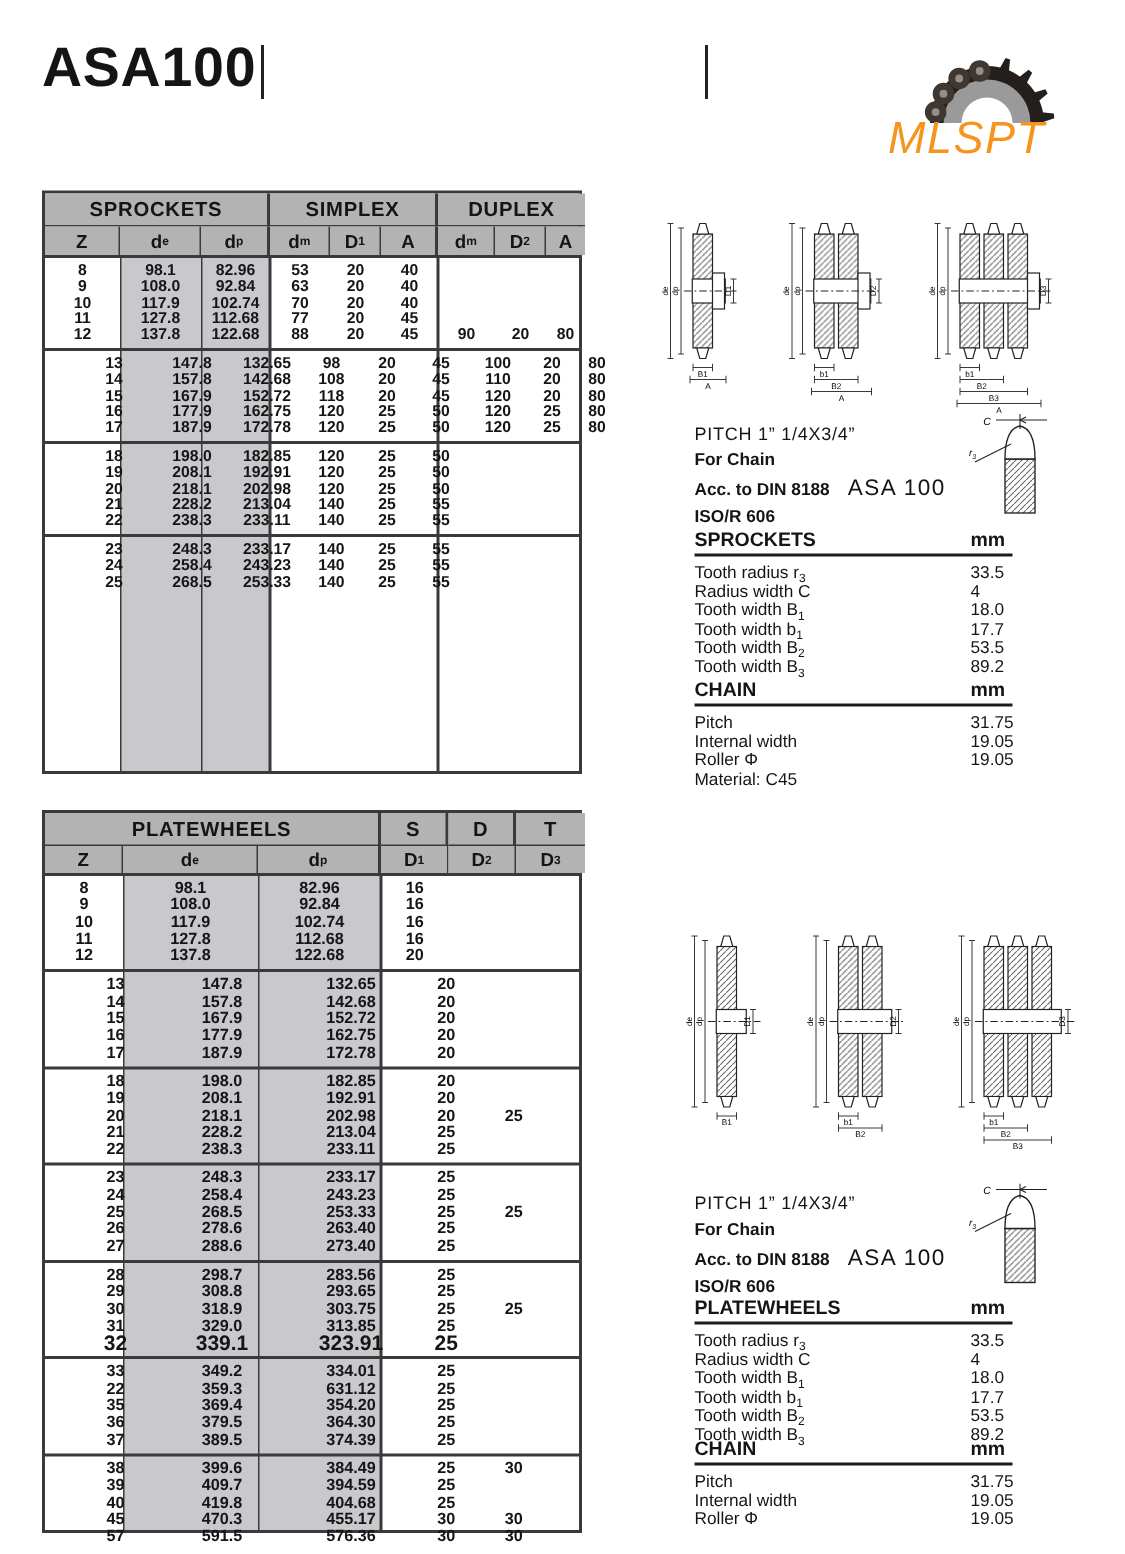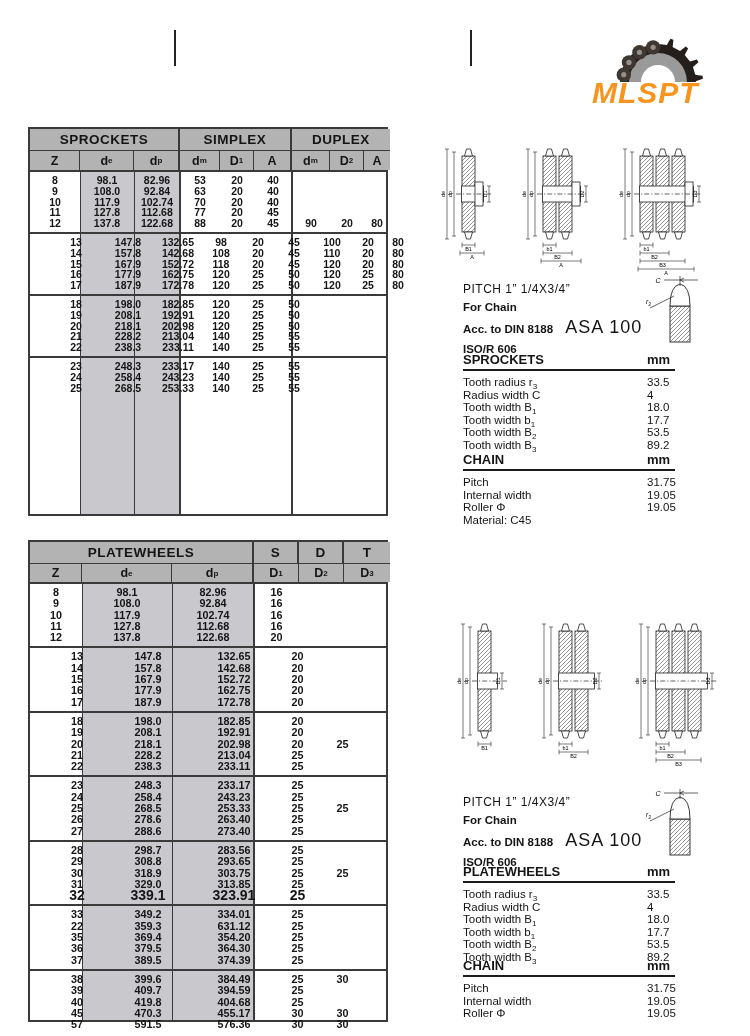--- a/index.html
+++ b/index.html
@@ -2,21 +2,21 @@
 <html style="--hdrgray: #b3b3b3; --shade: #c8c8cd; --bd: #3a3a3a; --logo-orange: #F7941D;"><head>
 <meta charset="utf-8">
 <style>
   html,body{margin:0;padding:0;background:#fff;}
   .page{position:relative;width:750px;height:1036px;background:#fff;overflow:hidden;
         font-family:"Liberation Sans",sans-serif;color:#151515;}
   .abs{position:absolute;}
   .hdr-title{left:28px;top:24px;font-size:37px;font-weight:bold;letter-spacing:.5px;}
   .hdr-sub{left:184px;top:40px;font-size:19px;font-weight:bold;letter-spacing:.2px;}
   .vbar{width:2px;background:#222;}
-  .logo-text{position:absolute;left:6px;top:56px;font-size:30px;font-weight:bold;font-style:italic;
+  .logo-text{position:absolute;left:6px;top:56px;font-size:30px;font-weight:normal;font-style:italic;
              color:var(--logo-orange,#F7941D);letter-spacing:1px;}
   
   .btable{position:absolute;border:2px solid var(--bd,#3a3a3a);background:#fff;box-sizing:border-box;}
   .h1row,.h2row{position:absolute;left:0;right:0;display:grid;}
   .hc{background:var(--hdrgray,#b3b3b3);display:flex;align-items:center;justify-content:center;
       font-weight:bold;box-sizing:border-box;border-right:1px solid var(--bd,#3a3a3a);}
   .hc:last-child{border-right:none;}
   .hc.thick{border-right:2px solid var(--bd,#3a3a3a);}
   .h1row .hc{font-size:13.5px;letter-spacing:.5px;border-bottom:1px solid var(--bd,#3a3a3a);}
   .h2row .hc{font-size:12.5px;}
@@ -29,35 +29,36 @@
   .tgroup.sep{border-top:2px solid var(--bd,#3a3a3a);padding-left:21px;}
   .trow{display:grid;}
   .tcell{text-align:center;font-weight:bold;white-space:nowrap;}
   sub{font-size:8px;}
   
   .pitch{position:absolute;width:230px;}
   .pitch-title{font-size:12px;font-weight:normal;letter-spacing:.5px;}
   .pitch-line{font-size:11.5px;font-weight:bold;margin-top:5px;}
   .pitch-acc{display:flex;align-items:baseline;gap:12px;margin-top:4px;}
   .pitch-acc .acc{font-size:11.5px;font-weight:bold;}
-  .pitch-acc .asa{font-size:18px;letter-spacing:1px;text-align:center;}
+  .pitch-acc .asa{font-size:15px;letter-spacing:1px;text-align:center;}
   .spec{position:absolute;width:212px;}
   .stitle{position:relative;font-size:13px;font-weight:bold;height:15px;}
   .stitle .sunit{position:absolute;left:184px;}
   .sline{height:2px;background:#1c1c1c;margin:2px 0 5px 0;}
   .srow{position:relative;font-size:11.5px;height:12.6px;}
   .srow .sval{position:absolute;left:184px;}
   .drawrow{display:flex;align-items:flex-start;}
   svg text{font-family:"Liberation Sans",sans-serif;}
 </style>
 </head>
 <body>
 
 <div class="page">
 
+  <div class="abs hdr-title">ASA100</div>
   <div class="abs vbar" style="left:174px;top:30px;height:36px"></div>
   <div class="abs vbar" style="left:470px;top:30px;height:36px"></div>
 
   <div class="abs" style="left:586px;top:20px;width:140px;height:92px">
     <div id="logo-gear"><svg width="135" height="64" viewBox="0 0 135 64">
           <path d="M34,62 A38,38 0 1 1 110,62 L95,62 A23,23 0 1 0 49,62 Z" fill="#241f1c"></path>
           <path d="M43,62 A29,29 0 1 1 101,62 L89,62 A17,17 0 1 0 55,62 Z" fill="#9a9a9a"></path>
           <polygon points="108.9959916553457,61.45538872799855 116.89067529924652,58.86515212847291 116.56147786070395,55.73304772078233 108.30077152484452,54.840811030498166" fill="#241f1c"></polygon>
           <polygon points="106.09807117318377,47.63610281753261 112.44757467603158,42.27707671700645 110.96904116366224,39.49635961039196 102.97560987466777,41.763607216393915" fill="#241f1c"></polygon>
           <polygon points="98.23437047194466,35.90866415951919 102.11400109275536,28.56129580582511 99.70145372908836,26.536928202774412 93.13939919745849,31.63347564223901" fill="#241f1c"></polygon>

